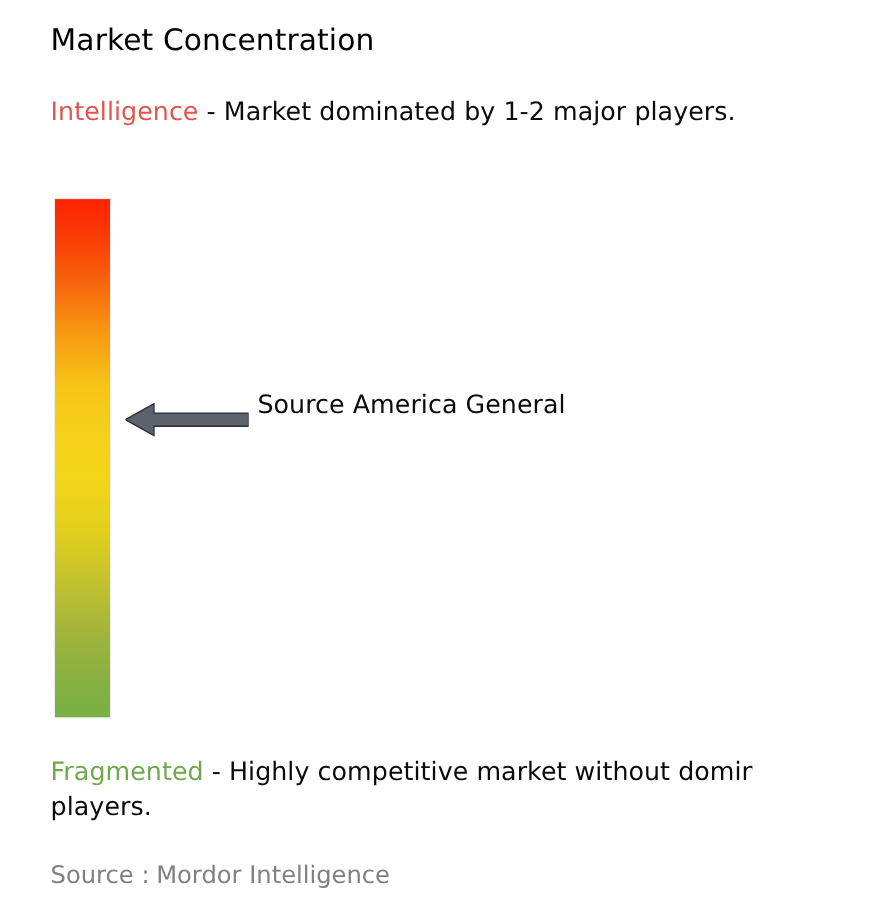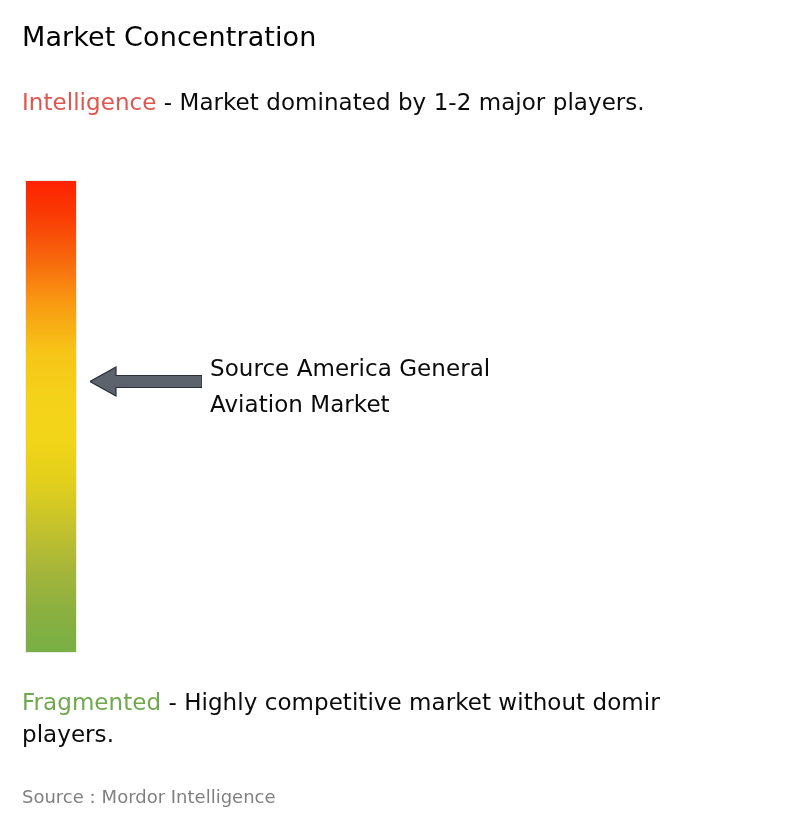--- a/index.html
+++ b/index.html
@@ -10,20 +10,21 @@
   body {
     font-family: "DejaVu Sans", sans-serif;
     -webkit-font-smoothing: antialiased;
   }
   #infographic {
     position: relative;
     width: 660px;
     height: 834px;
     background: #ffffff;
     overflow: hidden;
+    margin-left: 24px;
   }
 
   
   .page-title {
     position: absolute;
     left: 22px;
     top: 20px;
     font-size: 27px;
     line-height: 34px;
     color: #010101;
@@ -107,21 +108,21 @@
     color: #0b0b0b;
     letter-spacing: 0.05px;
   }
   .pointer-label span { display: block; }
 
   
   .source-line {
     position: absolute;
     left: 22px;
     top: 783px;
-    font-size: 18px;
+    font-size: 22px;
     line-height: 28px;
     color: #808080;
     white-space: nowrap;
   }
   .source-line .source-value { margin-left: 6px; }
 
   
   .brand-logo {
     position: absolute;
     left: 706px;
@@ -145,21 +146,20 @@
   <div class="scale-bar"></div>
 
   <div class="pointer">
     <svg width="112" height="31" viewBox="0 0 112 31" xmlns="http://www.w3.org/2000/svg">
       <path d="M0 15.5 L26 1 L26 9.5 L112 9.5 L112 21.5 L26 21.5 L26 30 Z" fill="#5d636c" stroke="#2a2f3a" stroke-width="1.2"></path>
     </svg>
   </div>
 
   <div class="pointer-label">
     <span>Source America General</span>
-    <span>Aviation Market</span>
   </div>
 
   <div class="bottom-caption">
     <span class="key-fragmented">Fragmented</span><span> - </span><span>Highly competitive market without dominant players.</span>
   </div>
 
   <div class="source-line">
     <span>Source :</span><span class="source-value">Mordor Intelligence</span>
   </div>
 

